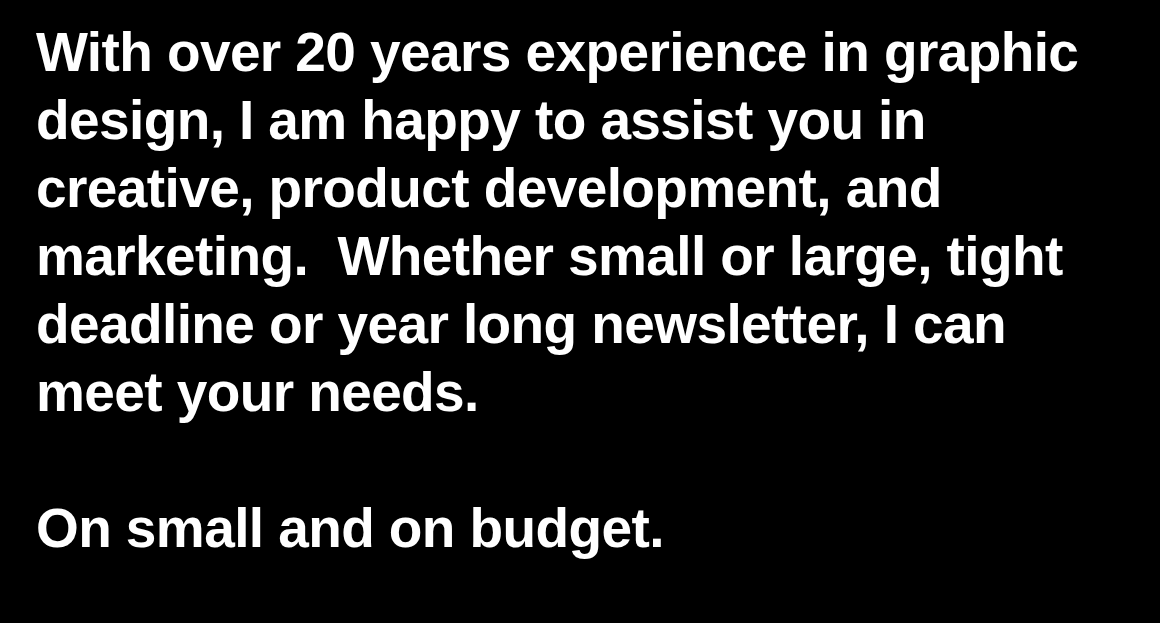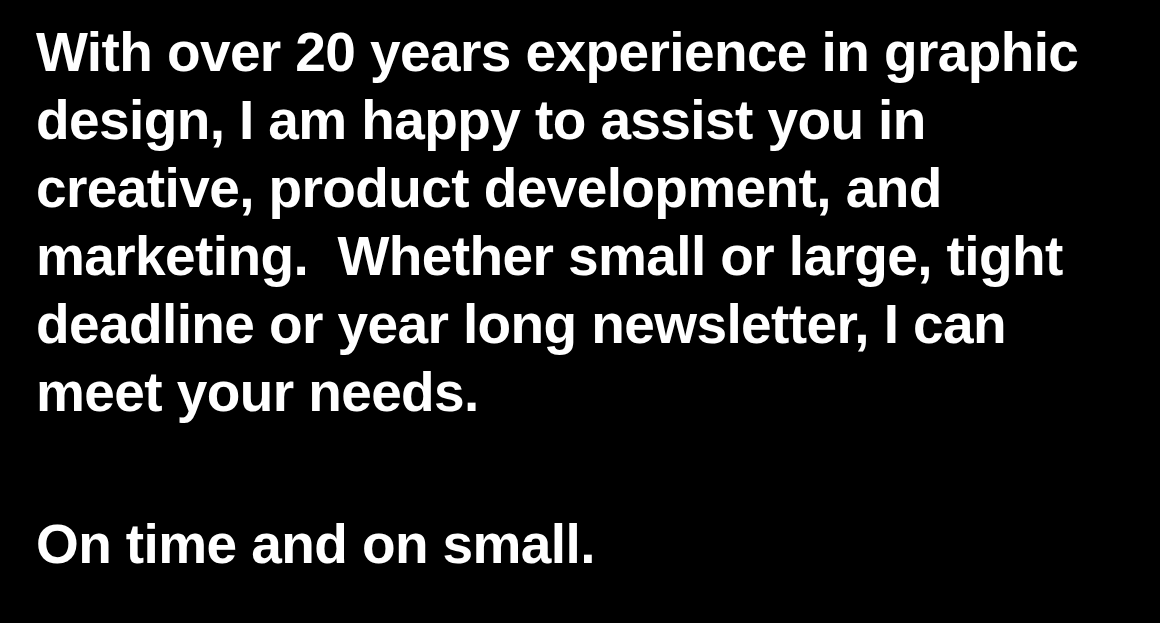--- a/index.html
+++ b/index.html
@@ -39,37 +39,37 @@
     font-weight: bold;
     font-size: 55px;
     line-height: 68px;
     letter-spacing: -0.6px;
     white-space: pre-wrap;
     text-align: left;
     -webkit-font-smoothing: antialiased;
   }
 
   .para.spacer-after {
-    margin-bottom: 16px;
+    margin-bottom: 0;
   }
 
   .blank-line {
     display: block;
     height: 68px;
     line-height: 68px;
   }
 </style>
 </head>
 <body>
 
 <div id="slide">
 
   <div class="text-block">
 
     <p class="para spacer-after">With over 20 years experience in graphic design, I am happy to assist you in creative, product development, and marketing.  Whether small or large, tight deadline or year long newsletter, I can meet your needs.</p>
 
     <span class="blank-line"></span>
 
-    <p class="para">On time and on small.</p>
+    <p class="para">On small and on budget.</p>
 
   </div>
 
 </div>
 
 </body></html>

